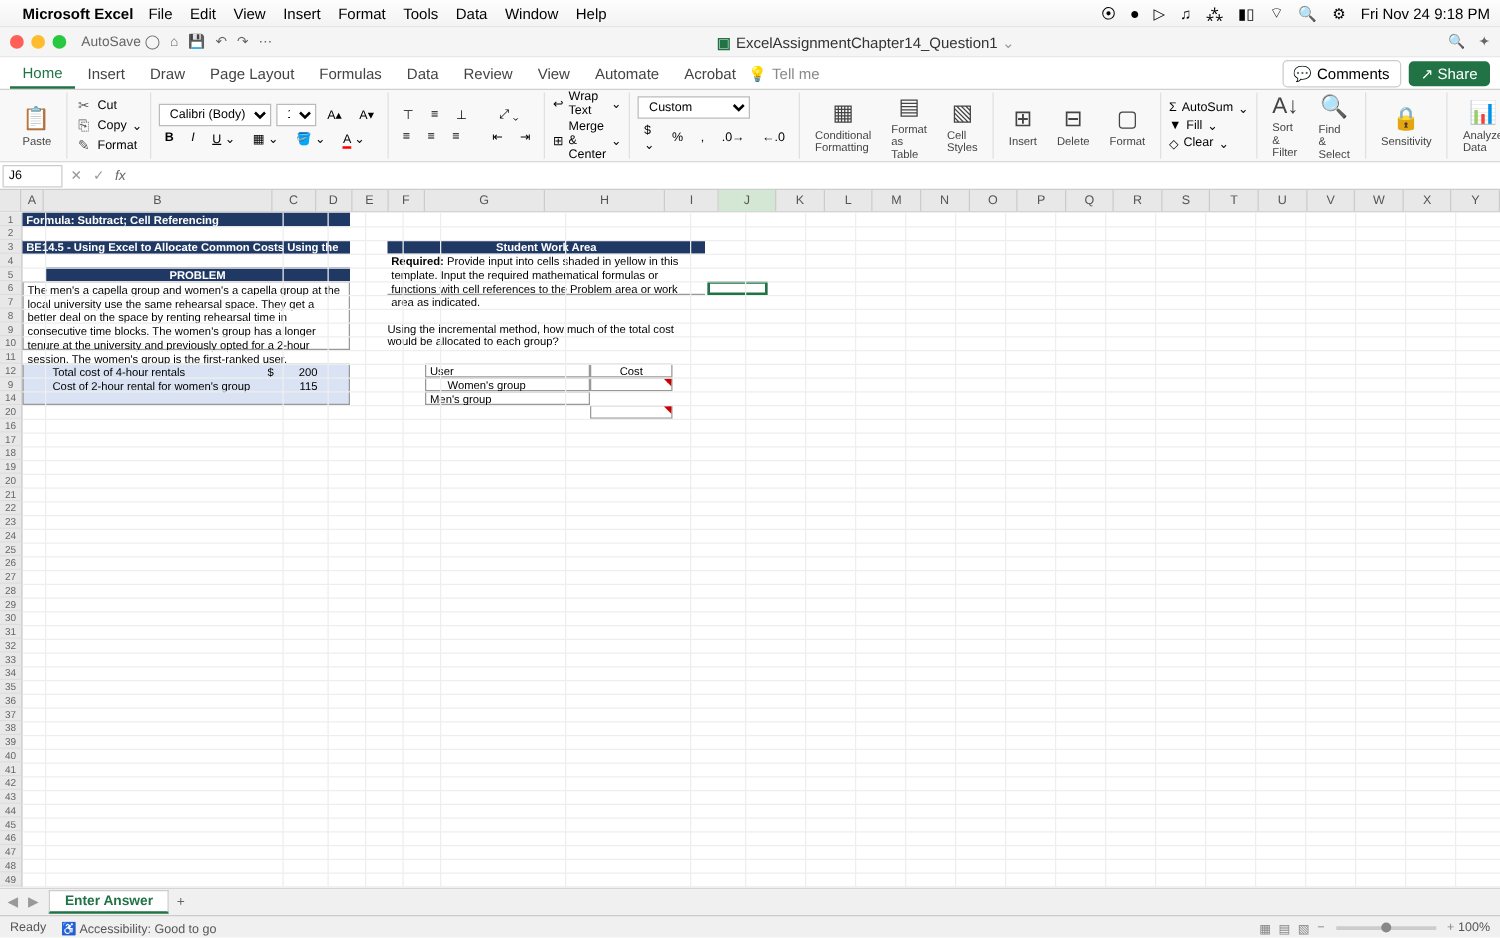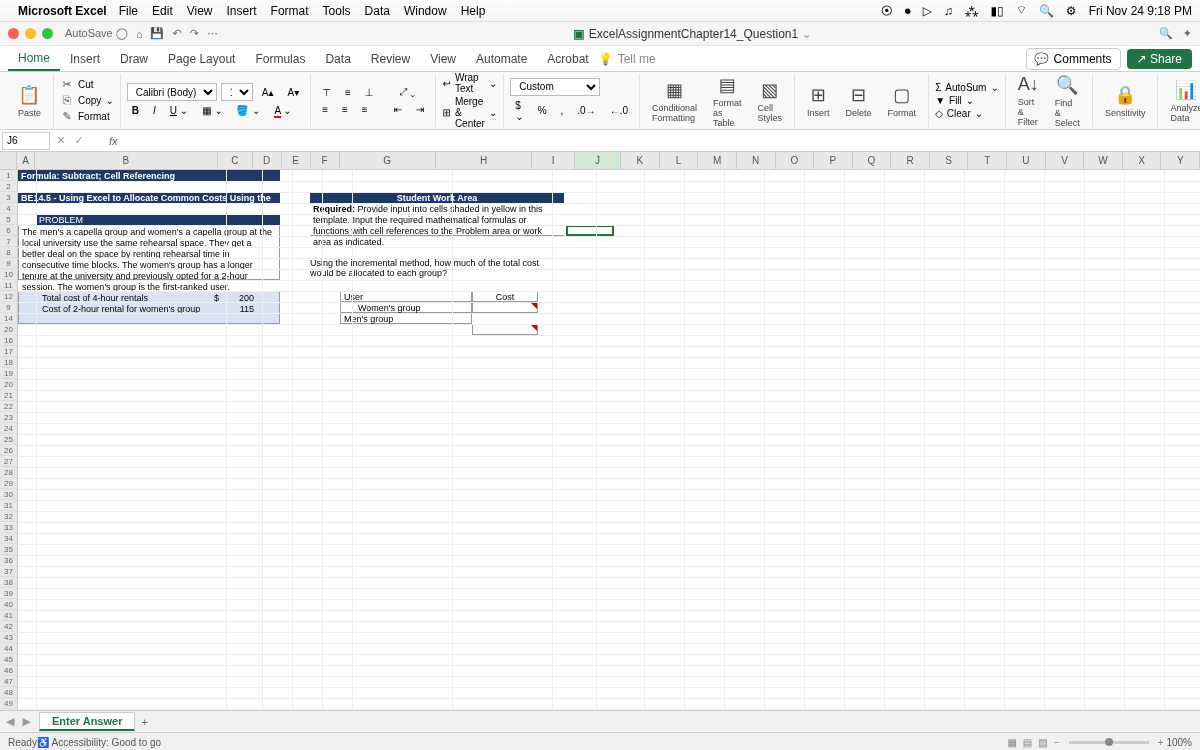--- a/index.html
+++ b/index.html
@@ -40,39 +40,39 @@
 .rbtn { padding: 1px 4px; border: 1px solid transparent; border-radius:2px; }
 .rselect { border:1px solid #bbb; background:#fff; padding:1px 4px; height:18px; font-size:10px; }
 .ricon { width:14px; height:14px; display:inline-flex; align-items:center; justify-content:center; color:#555; font-size:11px; }
 .bigbtn { display:flex; flex-direction:column; align-items:center; justify-content:center; padding: 2px 6px; font-size:9px; gap:2px; color:#444; }
 .bigbtn .ricon-lg { font-size:18px; }
 
 
 .formula-bar { height: 22px; display:flex; align-items:center; border-bottom:1px solid #ccc; background:#fff; }
 .namebox { width: 48px; border:1px solid #ccc; margin:0 2px; height:18px; font-size:10px; padding:0 4px; display:flex; align-items:center; }
 .fb-btn { width:18px; text-align:center; color:#999; }
-.fx { font-style:italic; color:#666; margin:0 21px; }
+.fx { font-style:italic; color:#666; margin:0 4px; }
 .formula-input { flex:1; border:none; height:18px; font-size:11px; }
 
 
 .colhdr-row { height: 18px; display:flex; background:#e8e8e8; border-bottom:1px solid #ccc; }
 .corner { width: 18px; border-right:1px solid #ccc; background:#e8e8e8; }
 .colhdr { border-right:1px solid #ccc; text-align:center; font-size:10px; line-height:18px; color:#555; }
 
 
 .sheet { position:relative; height: 540px; overflow:hidden; background:#fff; display:flex; }
 .rowhdrs { width:18px; background:#e8e8e8; border-right:1px solid #ccc; }
 .rowhdr { height:11px; border-bottom:1px solid #ddd; font-size:8px; text-align:center; color:#666; line-height:11px; }
 .grid { position:relative; flex:1; }
 .gridlines-v { position:absolute; top:0; bottom:0; width:1px; background:#eee; }
 .gridlines-h { position:absolute; left:0; right:0; height:1px; background:#eee; }
 
 .cellblock { position:absolute; font-size:9px; }
 .banner1 { background:#1f3864; color:#fff; font-weight:bold; padding:1px 3px; }
-.banner2 { background:#1f3864; color:#fff; font-weight:normal; padding:1px 3px; }
+.banner2 { background:#1f3864; color:#fff; font-weight:bold; padding:1px 3px; text-align:center; }
 .banner-green { background:#1f3864; color:#fff; font-weight:bold; text-align:center; padding:1px 3px; }
 .req-text { background:#fff; padding:1px 3px; font-size:9px; line-height:11px; }
 .problem-text { padding:1px 3px; font-size:9px; line-height:11px; }
 .lightblue { background:#dae3f3; }
 .bordered { border:1px solid #999; }
 .yellow-cell { background:#fff; border:1px solid #999; position:relative; }
 .yellow-cell::after { content:''; position:absolute; top:0; right:0; border:3px solid transparent; border-top-color:#c00; border-right-color:#c00; }
 .sel-cell { border:2px solid #217346; position:absolute; }
 
 
@@ -478,21 +478,21 @@
 
 <div class="sheet-tabs">
   <span class="nav">◀</span>
   <span class="nav">▶</span>
   <span class="sheet-tab">Enter Answer</span>
   <span class="add">+</span>
 </div>
 
 <div class="statusbar">
   <span>Ready</span>
-  <span style="margin-left:0">♿ <span>Accessibility: Good to go</span></span>
+  <span style="margin-left:12px">♿ <span>Accessibility: Good to go</span></span>
   <span class="spacer"></span>
   <span class="view-btn">▦</span>
   <span class="view-btn">▤</span>
   <span class="view-btn">▧</span>
   <span class="view-btn">−</span>
   <div class="zoom-slider"></div>
   <span class="view-btn">+</span>
   <span>100%</span>
 </div>
 

